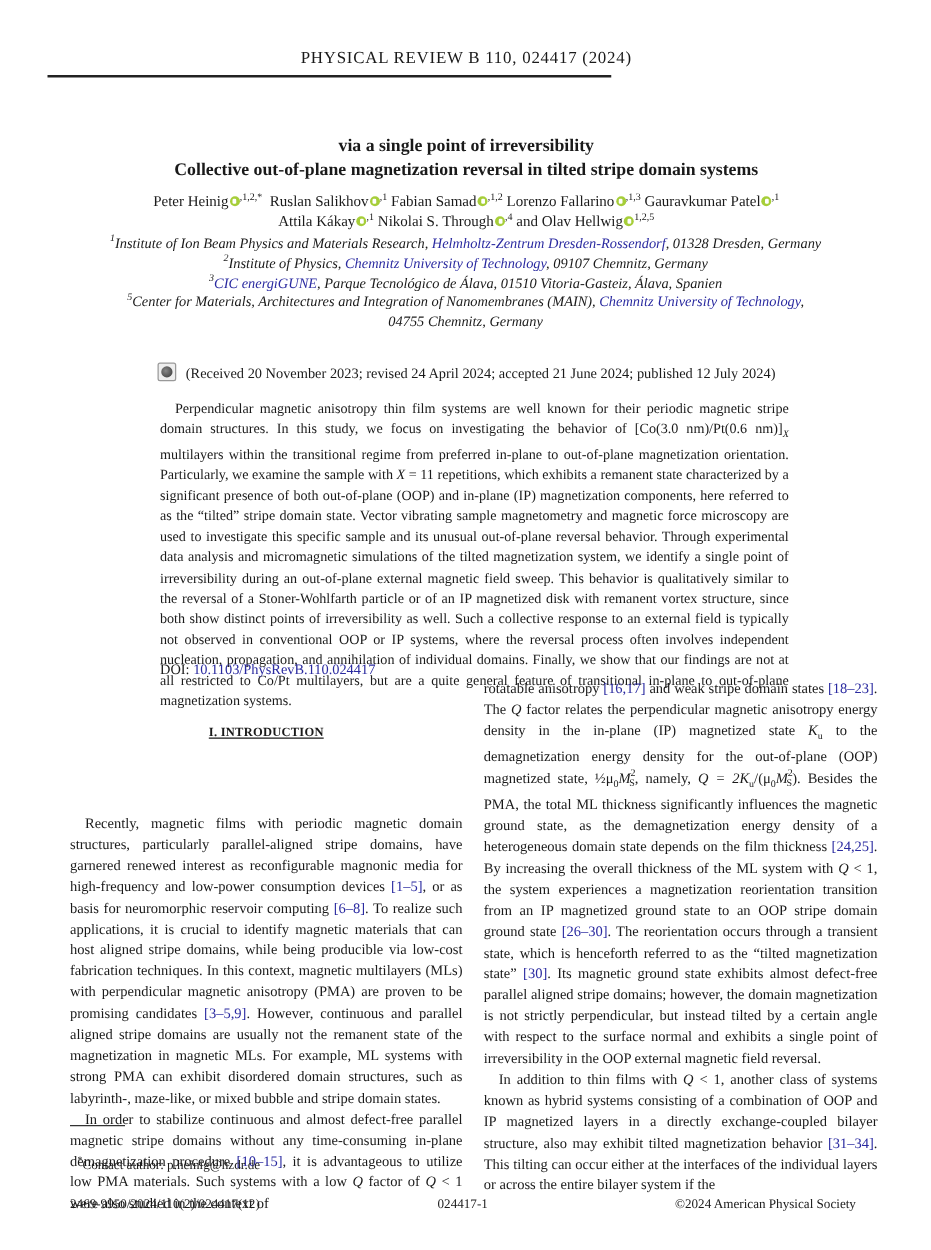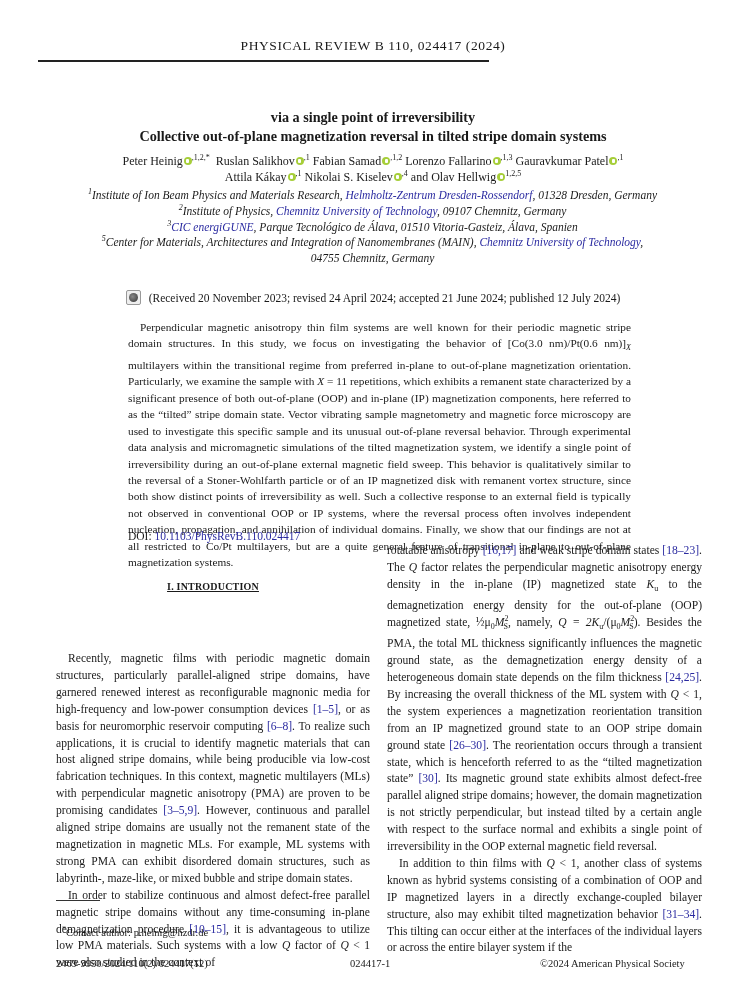--- a/index.html
+++ b/index.html
@@ -58,21 +58,21 @@
 <div class="abs authors">
   <div>
     <span>Peter Heinig</span><span class="orcid"></span><sup>,1,2,*</sup>&nbsp;
     <span>Ruslan Salikhov</span><span class="orcid"></span><sup>,1</sup>
     <span>Fabian Samad</span><span class="orcid"></span><sup>,1,2</sup>
     <span>Lorenzo Fallarino</span><span class="orcid"></span><sup>,1,3</sup>
     <span>Gauravkumar Patel</span><span class="orcid"></span><sup>,1</sup>
   </div>
   <div>
     <span>Attila Kákay</span><span class="orcid"></span><sup>,1</sup>
-    <span>Nikolai S. Kiselev</span><span class="orcid"></span><sup>,4</sup>
+    <span>Nikolai S. Through</span><span class="orcid"></span><sup>,4</sup>
     <span>and</span>
     <span>Olav Hellwig</span><span class="orcid"></span><sup>1,2,5</sup>
   </div>
 </div>
 
 <div class="abs affils">
   <div><sup>1</sup><span>Institute of Ion Beam Physics and Materials Research, </span><span class="aff-link">Helmholtz-Zentrum Dresden-Rossendorf</span><span>, 01328 Dresden, Germany</span></div>
   <div><sup>2</sup><span>Institute of Physics, </span><span class="aff-link">Chemnitz University of Technology</span><span>, 09107 Chemnitz, Germany</span></div>
   <div><sup>3</sup><span class="aff-link">CIC energiGUNE</span><span>, Parque Tecnológico de Álava, 01510 Vitoria-Gasteiz, Álava, Spanien</span></div>
   <div><sup>5</sup><span>Center for Materials, Architectures and Integration of Nanomembranes (MAIN), </span><span class="aff-link">Chemnitz University of Technology</span><span>,</span></div>

